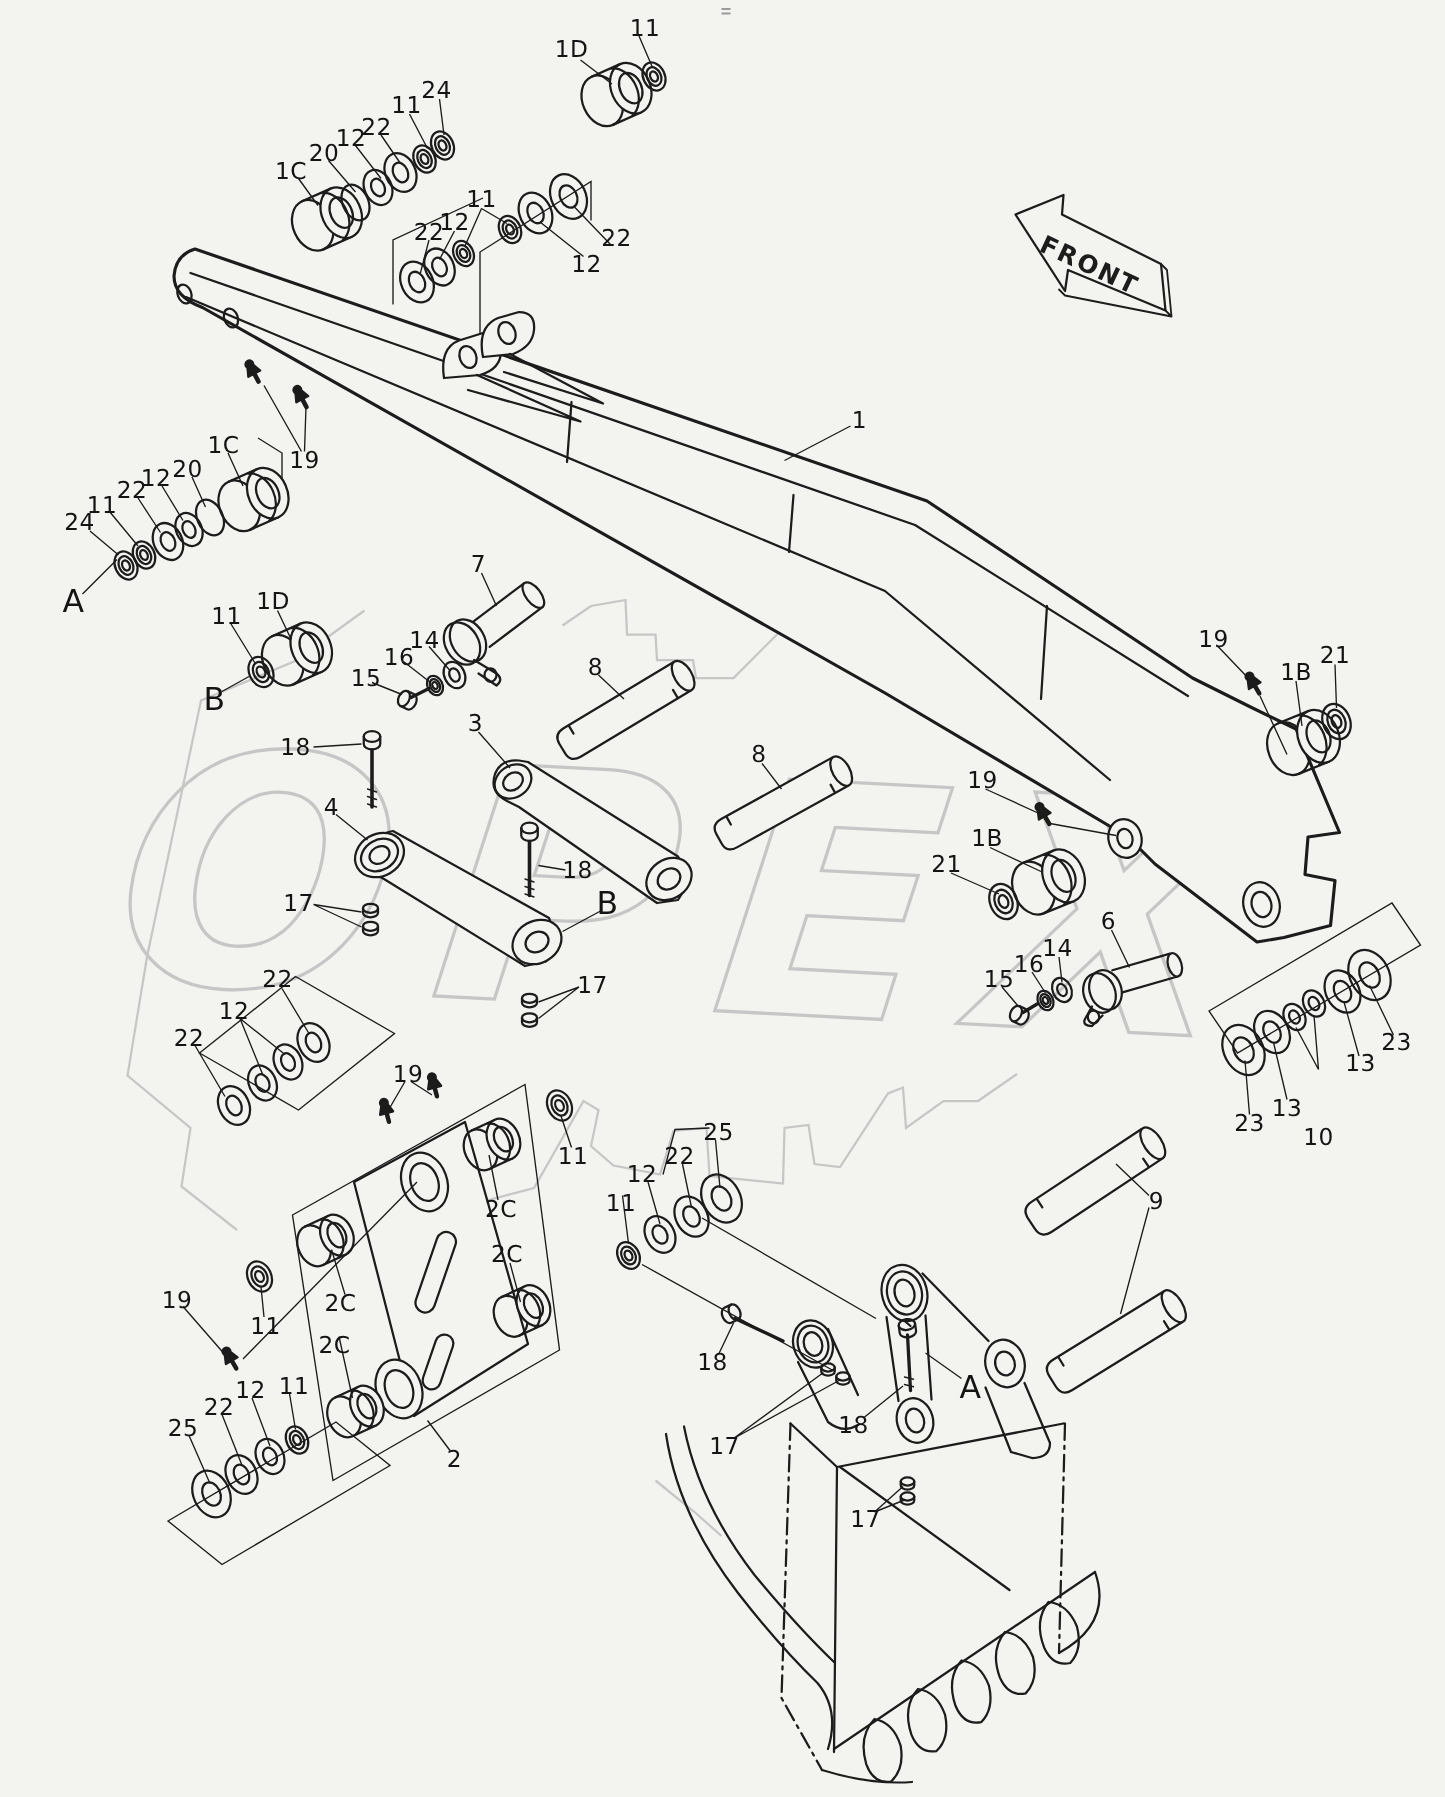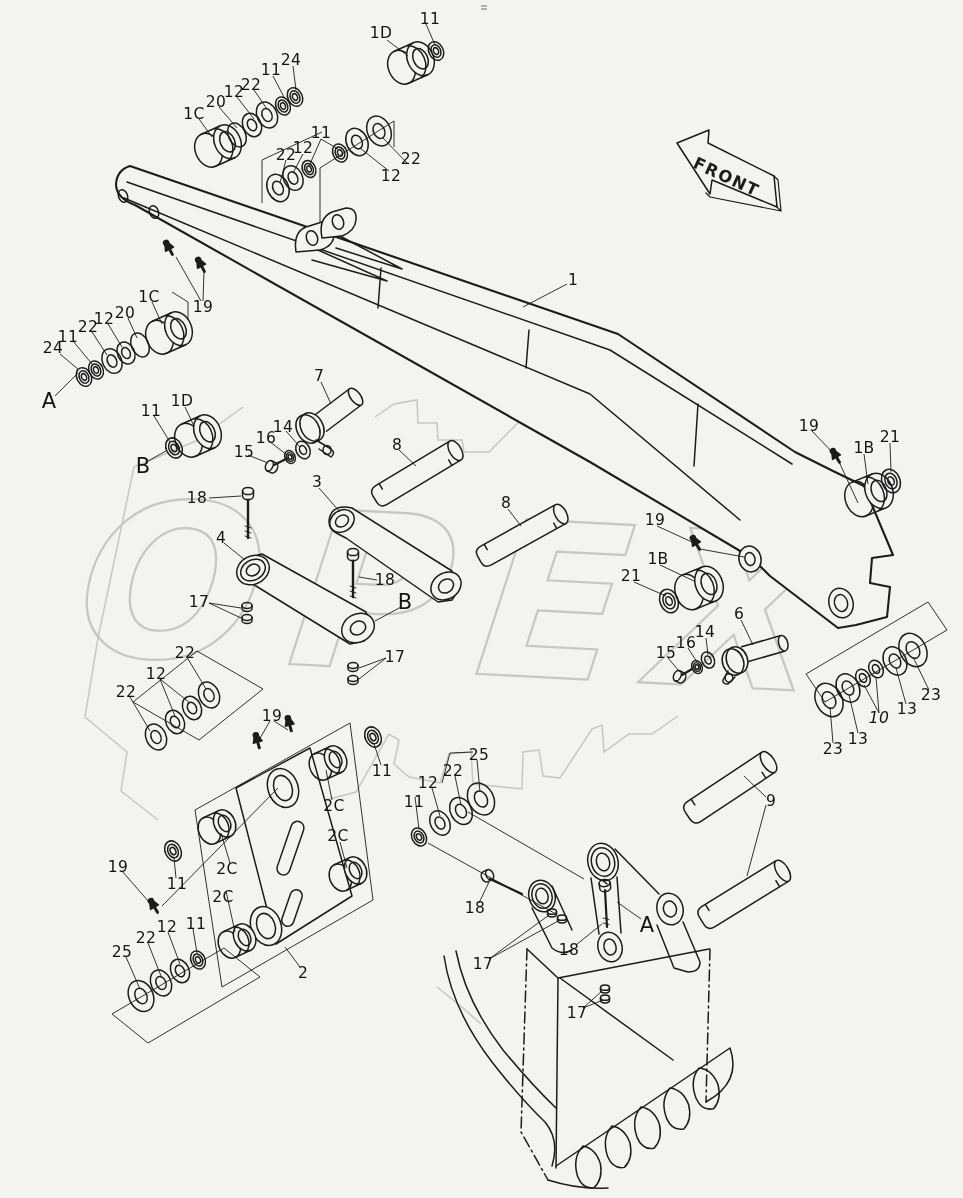--- a/index.html
+++ b/index.html
@@ -411,21 +411,21 @@
       <span class="plbl" style="left: 890px; top: 437px;">21</span>
       <span class="plbl" style="left: 655px; top: 520px;">19</span>
       <span class="plbl" style="left: 658px; top: 559px;">1B</span>
       <span class="plbl" style="left: 631px; top: 576px;">21</span>
       <span class="plbl" style="left: 739px; top: 614px;">6</span>
       <span class="plbl" style="left: 705px; top: 632px;">14</span>
       <span class="plbl" style="left: 686px; top: 643px;">16</span>
       <span class="plbl" style="left: 666px; top: 653px;">15</span>
       <span class="plbl" style="left: 833px; top: 749px;">23</span>
       <span class="plbl" style="left: 858px; top: 739px;">13</span>
-      <span class="plbl" style="left: 879px; top: 718px; font-style: italic;">10</span>
+      <span class="plbl" style="left: 879px; top: 758px;">10</span>
       <span class="plbl" style="left: 907px; top: 709px;">13</span>
       <span class="plbl" style="left: 931px; top: 695px;">23</span>
       <span class="plbl" style="left: 771px; top: 801px;">9</span>
       <span class="plbl" style="left: 185px; top: 653px;">22</span>
       <span class="plbl" style="left: 156px; top: 674px;">12</span>
       <span class="plbl" style="left: 126px; top: 692px;">22</span>
       <span class="plbl" style="left: 272px; top: 716px;">19</span>
       <span class="plbl" style="left: 382px; top: 771px;">11</span>
       <span class="plbl" style="left: 334px; top: 806px;">2C</span>
       <span class="plbl" style="left: 338px; top: 836px;">2C</span>

